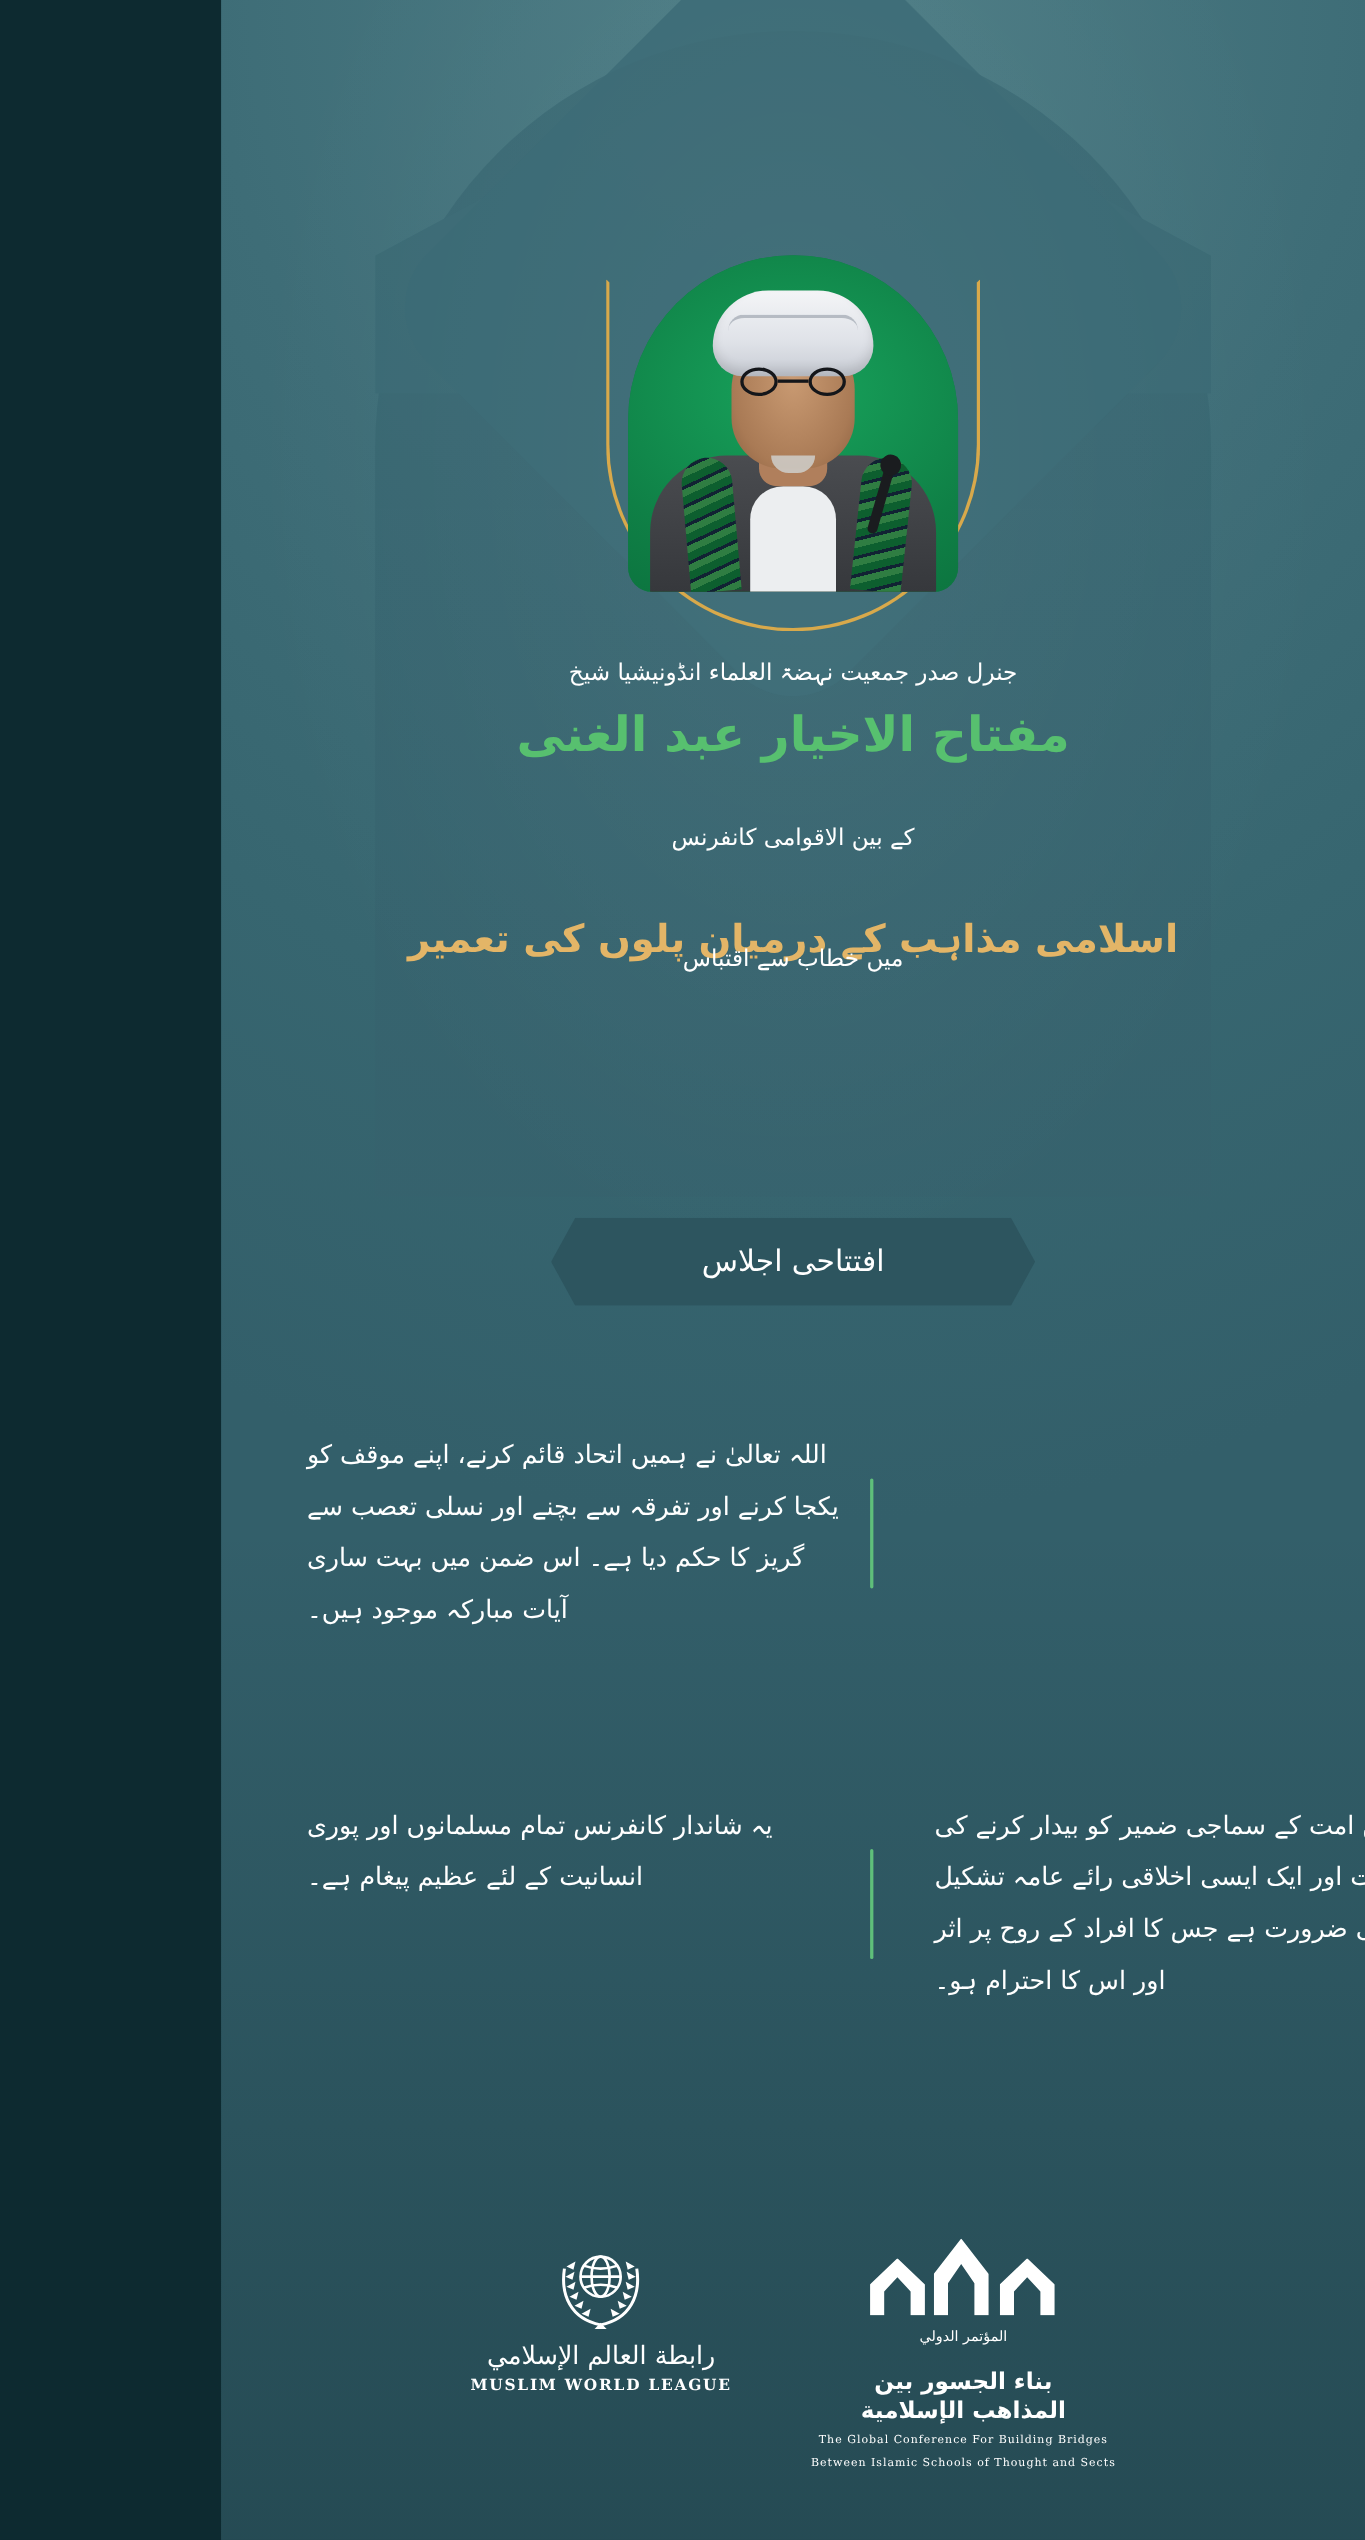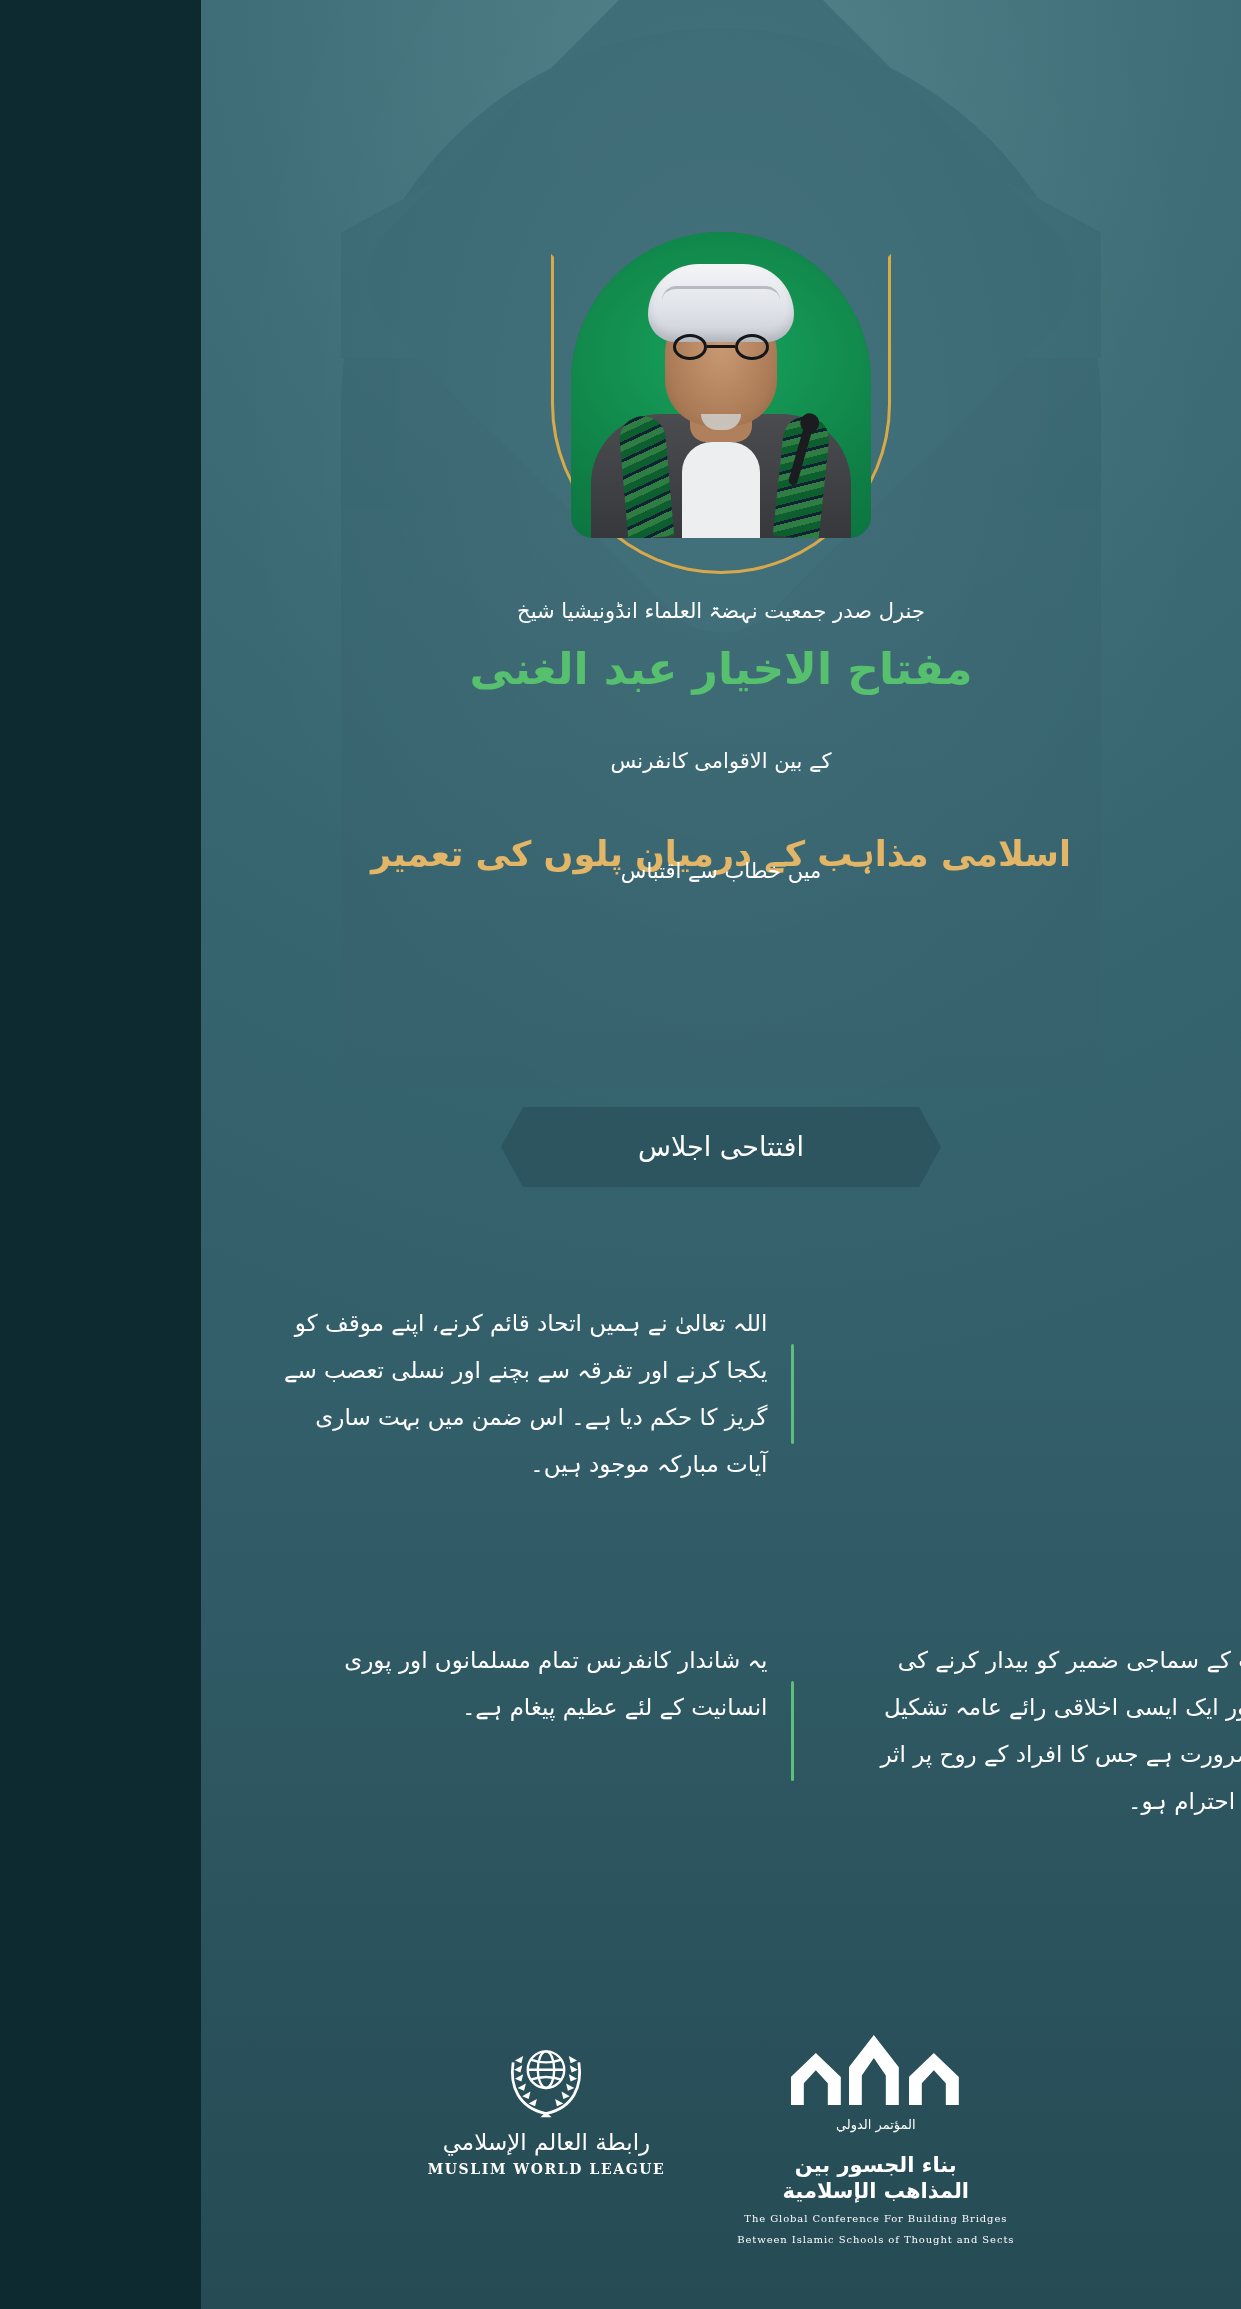--- a/index.html
+++ b/index.html
@@ -209,21 +209,21 @@
     padding-inline-end:0;
     padding-inline-start:26px;
   }
   .quote .bar{
     position:absolute; inset-inline-start:0; top:44px;
     width:3px; height:100px;
     background:#5fbf7a;
     border-radius:2px;
   }
   .quote p{
-    direction:rtl; text-align:right;
+    direction:rtl; text-align:left;
     color:#ffffff; font-size:23px; line-height:2.05;
   }
 
   
   .logos{
     position:absolute; left:0; right:0; top:2035px;
     display:flex; justify-content:center; align-items:flex-start;
     gap:72px;
   }
   .logo{ text-align:center; color:#fff; }

